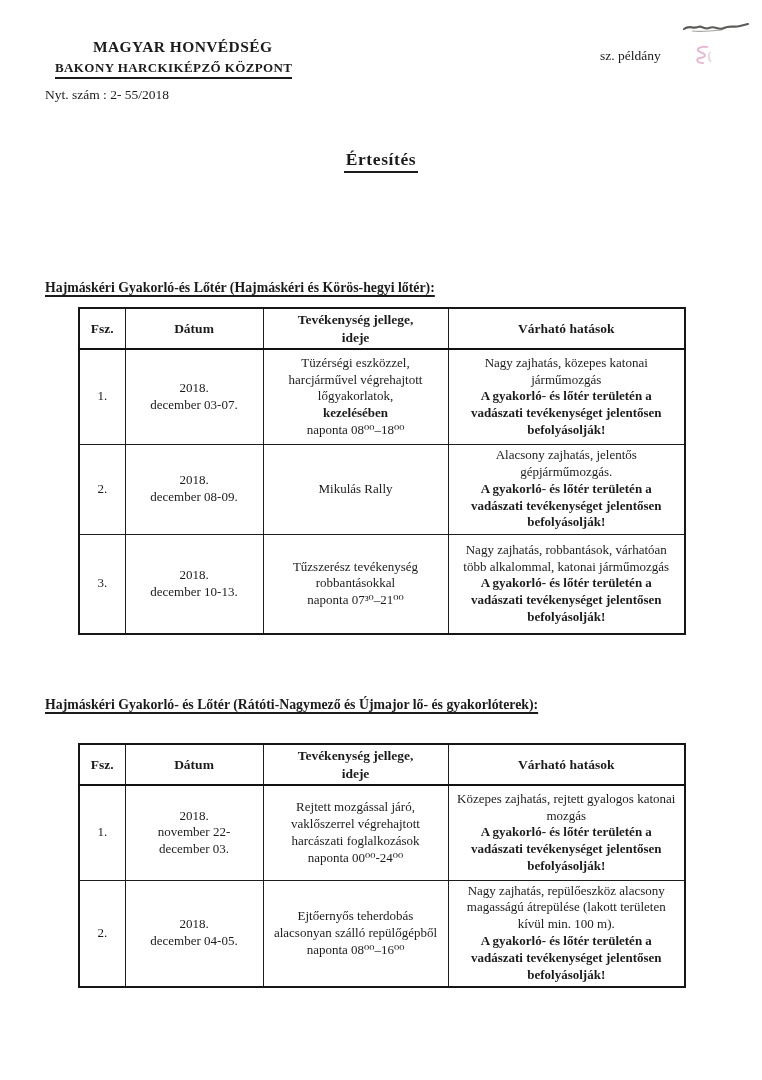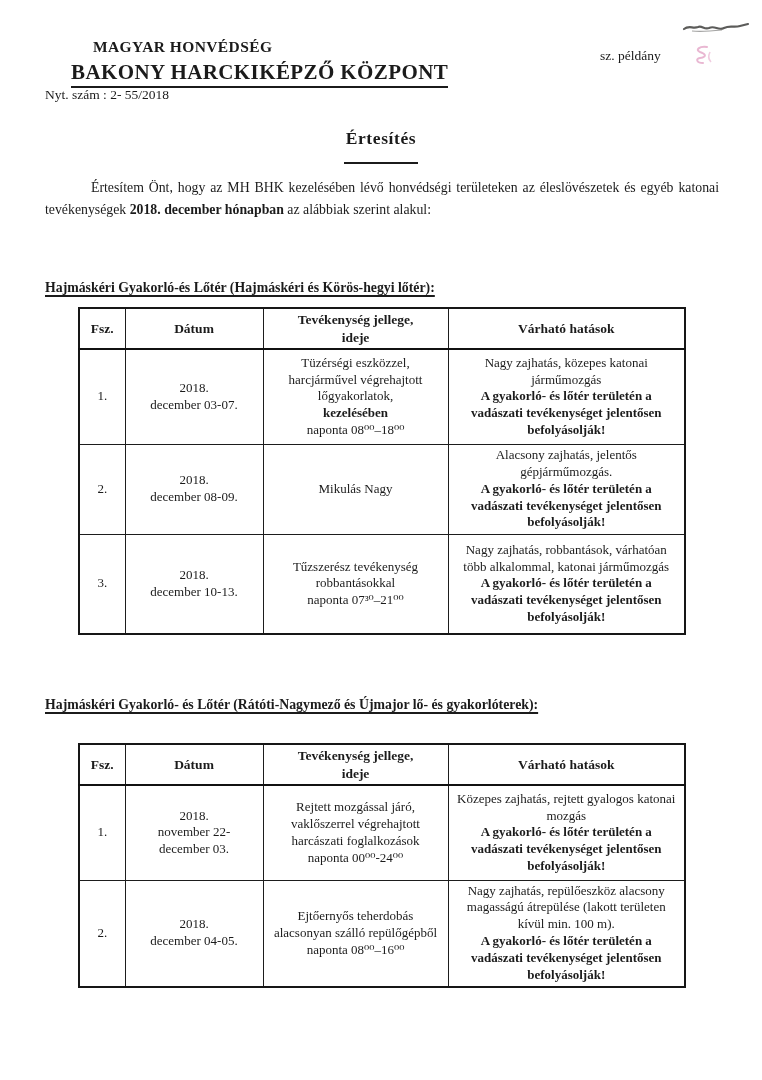--- a/index.html
+++ b/index.html
@@ -10,31 +10,31 @@
     background:#ffffff;
     font-family:"Liberation Serif","DejaVu Serif",serif;
     color:#1b1b1b;
     overflow:hidden;
     box-shadow:0 0 6px rgba(0,0,0,.25);
   }
   .b{font-weight:bold;}
 
   
   .org1{position:absolute;left:93px;top:38px;font-size:15.5px;font-weight:bold;letter-spacing:.4px;}
-  .org2{position:absolute;left:71px;top:60px;font-size:21px;font-weight:bold;letter-spacing:.4px;
+  .org2{position:absolute;left:55px;top:60px;font-size:13px;font-weight:bold;letter-spacing:.4px;
         border-bottom:2.2px solid #1b1b1b;padding-bottom:1px;}
   .reg{position:absolute;left:45px;top:87px;font-size:13.5px;}
   .copy{position:absolute;left:600px;top:48px;font-size:13.5px;}
   .pen-mark{position:absolute;left:682px;top:15px;}
   .pink-mark{position:absolute;left:691px;top:44px;}
 
   
   .title{position:absolute;left:0;top:128px;width:100%;text-align:center;}
   .title .inner{font-size:17.5px;font-weight:bold;letter-spacing:.6px;
-        border-bottom:2px solid #1b1b1b;padding:0 2px 13px;display:inline-block;}
+        border-bottom:2px solid #1b1b1b;padding:0 2px 1px;display:inline-block;margin-top:21px;}
 
   
   .intro{position:absolute;left:45px;top:177px;width:674px;margin:0;
         font-size:13.8px;line-height:1.6;text-align:justify;text-indent:46px;}
 
   
   .sec{position:absolute;font-size:13.8px;font-weight:bold;
         text-decoration:underline;text-decoration-thickness:1.6px;text-underline-offset:3px;}
   .sec1{left:45px;top:280px;}
   .sec2{left:45px;top:697px;}
@@ -76,21 +76,20 @@
 
   <svg class="pink-mark" width="26" height="24" viewBox="0 0 26 24">
     <path d="M16 3 C8 2 4 6 9 8 C15 10 16 13 9 14 C4 15 6 19 12 19" fill="none" stroke="#d470a5" stroke-width="2" stroke-linecap="round" opacity="0.5"></path>
     <path d="M19 8 C17 12 18 16 20 18" fill="none" stroke="#d470a5" stroke-width="1.6" opacity="0.35"></path>
   </svg>
 
   <div class="title">
     <span class="inner">Értesítés</span>
   </div>
 
-  <p class="intro"><span>Értesítem Önt, hogy az MH BHK kezelésében lévő honvédségi területeken az éleslövészetek és egyéb katonai tevékenységek </span><span class="b">2018. december hónapban</span><span> az alábbiak szerint alakul:</span></p>
 
   <div class="sec sec1">Hajmáskéri Gyakorló-és Lőtér (Hajmáskéri és Körös-hegyi lőtér):</div>
 
   <table class="tbl tbl1">
     <colgroup>
       <col class="col-fsz">
         <col class="col-date">
         <col class="col-act">
         <col class="col-eff">
     </colgroup>
@@ -128,21 +127,21 @@
             <div class="b">A gyakorló- és lőtér területén a vadászati tevékenységet jelentősen befolyásolják!</div>
           </td>
       </tr>
       <tr>
         <td>2.</td>
         <td>
             <div>2018.</div>
             <div>december 08-09.</div>
           </td>
         <td>
-            <div>Mikulás Nagy</div>
+            <div>Mikulás Rally</div>
           </td>
         <td>
             <div>Alacsony zajhatás, jelentős gépjárműmozgás.</div>
             <div class="b">A gyakorló- és lőtér területén a vadászati tevékenységet jelentősen befolyásolják!</div>
           </td>
       </tr>
       <tr>
         <td>3.</td>
         <td>
             <div>2018.</div>

